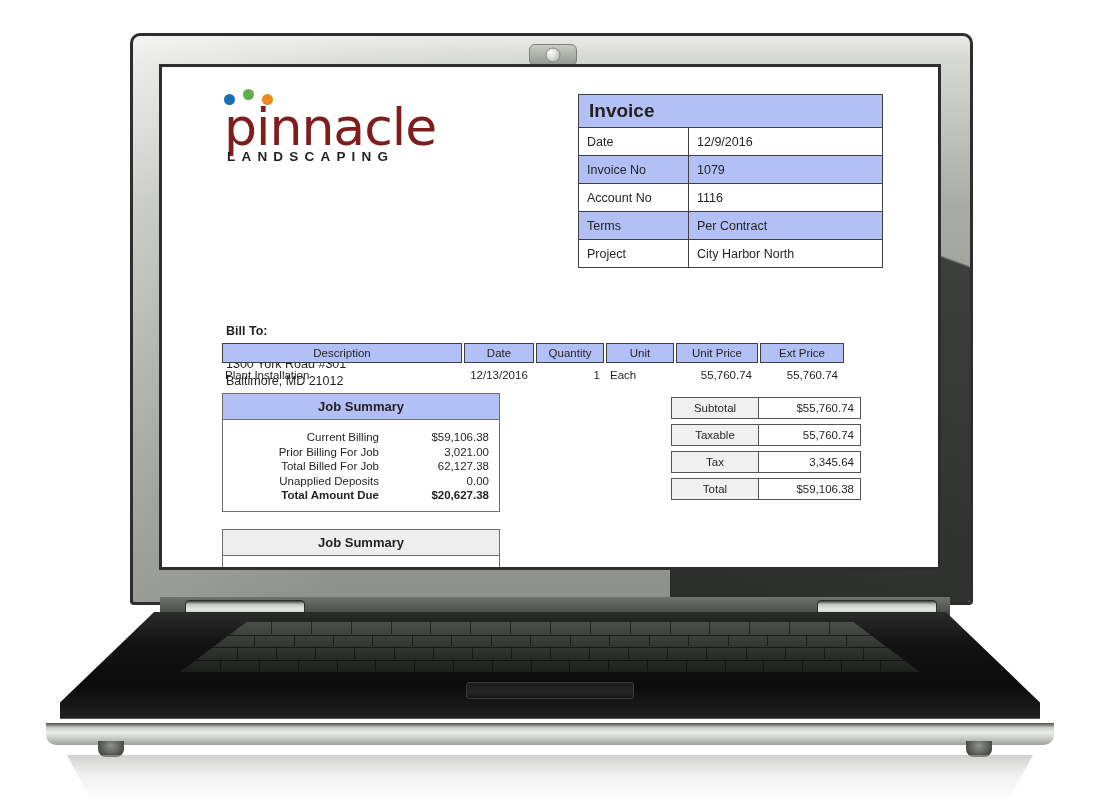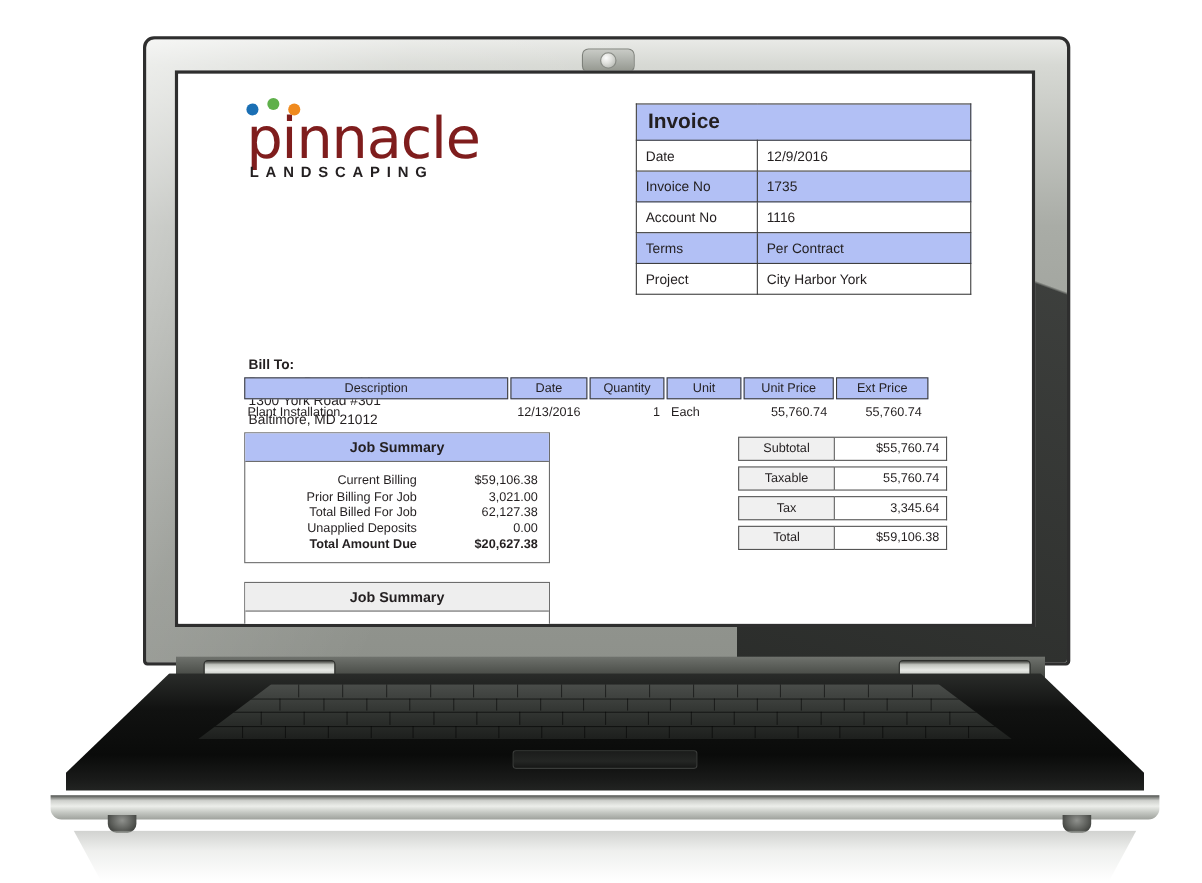--- a/index.html
+++ b/index.html
@@ -243,33 +243,33 @@
           <tbody>
               <tr>
             <td class="title" colspan="2">Invoice</td>
           </tr>
           <tr>
             <td class="k">Date</td>
             <td>12/9/2016</td>
           </tr>
           <tr class="blue">
             <td class="k">Invoice No</td>
-            <td>1735</td>
+            <td>1079</td>
           </tr>
           <tr>
             <td class="k">Account No</td>
             <td>1116</td>
           </tr>
           <tr class="blue">
             <td class="k">Terms</td>
             <td>Per Contract</td>
           </tr>
           <tr>
             <td class="k">Project</td>
-            <td>City Harbor York</td>
+            <td>City Harbor North</td>
           </tr>
         </tbody>
           </table>
 
         <div class="items">
           <div class="items-head">
             <div class="c-desc">Description</div>
             <div class="c-date">Date</div>
             <div class="c-qty">Quantity</div>
             <div class="c-unit">Unit</div>

